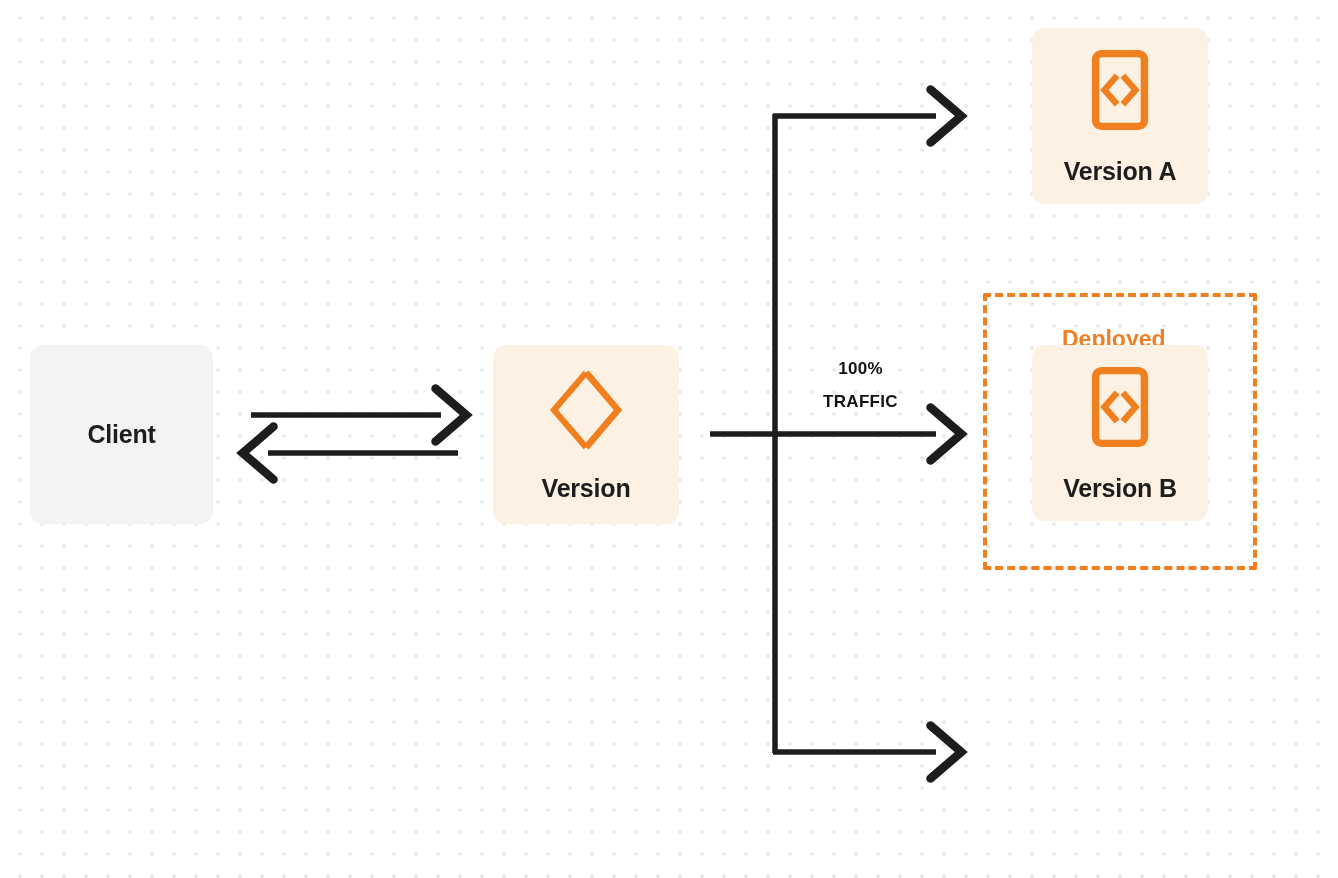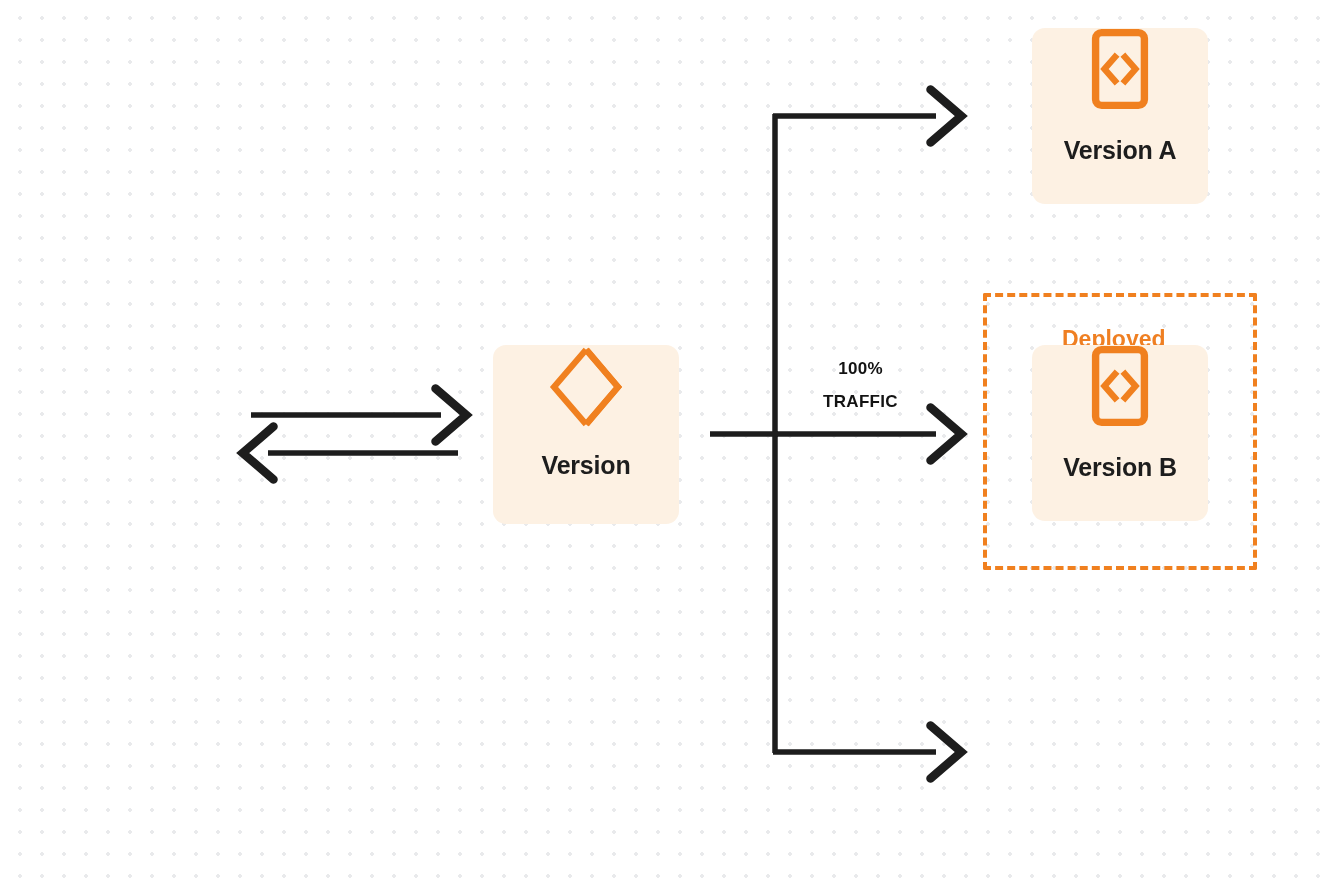--- a/index.html
+++ b/index.html
@@ -16,20 +16,21 @@
     background-size: 22px 22px;
     background-position: 9px 7px;
     font-family: "Liberation Sans", sans-serif;
     overflow: hidden;
   }
   .node {
     position: absolute;
     display: flex;
     flex-direction: column;
     align-items: center;
+    justify-content: center;
     border-radius: 13px;
     box-sizing: border-box;
   }
   .node-client {
     background: #f2f3f5;
   }
   .node-orange {
     background: #fdf1e3;
   }
   .node-label {
@@ -122,20 +123,23 @@
     <g>
       <line x1="773" y1="752" x2="936" y2="752" stroke="#1d1d1d" stroke-width="5.5" marker-end="url(#arrowRight)"></line>
     </g>
   </svg>
 
   <div class="traffic-label" style="left:778px; top:352px; width:165px;">
     <div>100%</div>
     <div>TRAFFIC</div>
   </div>
 
+  <div class="node node-client" style="left:30px; top:345px; width:183px; height:179px;">
+    <span class="node-label">Client</span>
+  </div>
 
   <div class="node node-orange worker-node" style="left:493px; top:345px; width:186px; height:179px;">
     <span class="node-icon">
       <svg width="84" height="84" viewBox="0 0 84 84" xmlns="http://www.w3.org/2000/svg">
         <g fill="none" stroke="#f0801f" stroke-width="6.2" stroke-linecap="square" stroke-linejoin="miter">
           <path d="M40 7 L10 42 L40 77"></path>
           <path d="M44 7 L74 42 L44 77"></path>
           <path d="M56.5 7 L86 42 L56.5 77" transform="translate(-12,0)"></path>
         </g>
       </svg>

